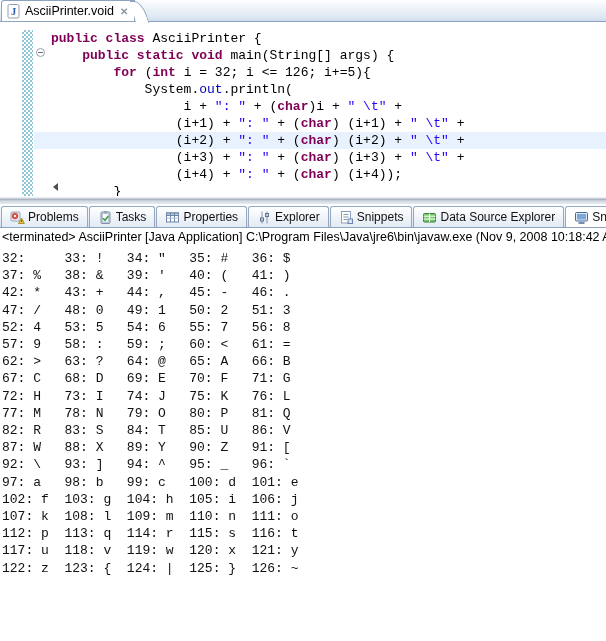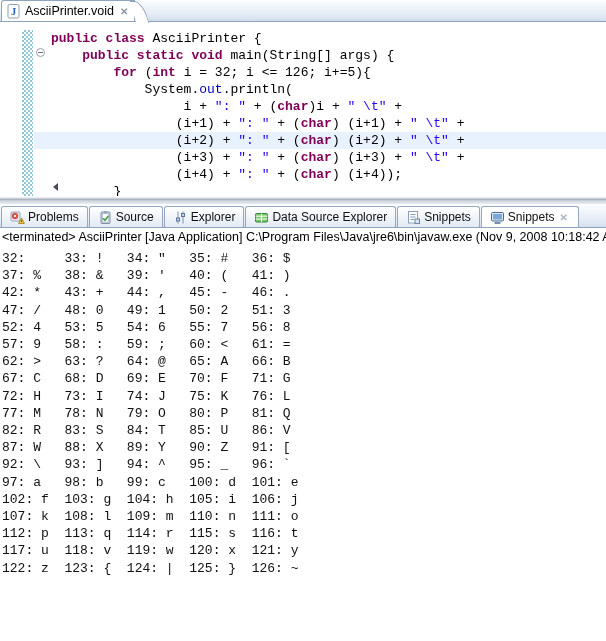--- a/index.html
+++ b/index.html
@@ -163,59 +163,71 @@
 
     <div class="vtab">
       <span class="vicon">
         <svg width="15" height="15" viewBox="0 0 15 15">
           <rect x="3" y="2" width="9" height="11.5" rx="1" fill="#cfd8e6" stroke="#7f8fa8"></rect>
           <rect x="4.5" y="3.8" width="6" height="8.2" fill="#fff" stroke="#aab6c6" stroke-width="0.7"></rect>
           <rect x="6" y="1" width="3" height="2.2" rx="0.6" fill="#8fa0b8"></rect>
           <path d="M5 8.2 l2 2 l3.3 -4.2" stroke="#3f9e3f" stroke-width="1.6" fill="none"></path>
         </svg>
       </span>
-      <span>Source</span>
-    </div>
-
+      <span>Tasks</span>
+    </div>
+
+    <div class="vtab">
+      <span class="vicon">
+        <svg width="15" height="15" viewBox="0 0 15 15">
+          <rect x="1.5" y="3" width="12" height="9" fill="#fff" stroke="#6c84a6"></rect>
+          <rect x="1.5" y="3" width="12" height="2.5" fill="#b9c9e0" stroke="#6c84a6"></rect>
+          <line x1="5.5" y1="3" x2="5.5" y2="12" stroke="#6c84a6"></line>
+          <line x1="9.5" y1="3" x2="9.5" y2="12" stroke="#6c84a6"></line>
+          <line x1="1.5" y1="8.2" x2="13.5" y2="8.2" stroke="#aebfd6"></line>
+        </svg>
+      </span>
+      <span>Properties</span>
+    </div>
 
     <div class="vtab">
       <span class="vicon">
         <svg width="15" height="15" viewBox="0 0 15 15">
           <line x1="5" y1="1.5" x2="5" y2="13.5" stroke="#8094ae"></line>
           <line x1="10" y1="1.5" x2="10" y2="13.5" stroke="#8094ae"></line>
           <rect x="3.5" y="8" width="3" height="3" fill="#c8d4e4" stroke="#5c7496"></rect>
           <rect x="8.5" y="3.5" width="3" height="3" fill="#c8d4e4" stroke="#5c7496"></rect>
         </svg>
       </span>
       <span>Explorer</span>
-    </div>
-
-    <div class="vtab">
-      <span class="vicon">
-        <svg width="15" height="15" viewBox="0 0 15 15">
-          <rect x="1.5" y="3.5" width="12" height="8.5" rx="1" fill="#79c96d" stroke="#35803a"></rect>
-          <line x1="1.5" y1="6.2" x2="13.5" y2="6.2" stroke="#fff"></line>
-          <line x1="1.5" y1="9" x2="13.5" y2="9" stroke="#fff"></line>
-          <line x1="7.5" y1="3.5" x2="7.5" y2="12" stroke="#fff"></line>
-        </svg>
-      </span>
-      <span>Data Source Explorer</span>
     </div>
 
     <div class="vtab">
       <span class="vicon">
         <svg width="15" height="15" viewBox="0 0 15 15">
           <rect x="2.5" y="1.5" width="9" height="11.5" fill="#fffef6" stroke="#8ba0bc"></rect>
           <line x1="4.5" y1="4.5" x2="9.5" y2="4.5" stroke="#7d9dc9"></line>
           <line x1="4.5" y1="7" x2="9.5" y2="7" stroke="#7d9dc9"></line>
           <line x1="4.5" y1="9.5" x2="8" y2="9.5" stroke="#7d9dc9"></line>
           <rect x="9" y="9" width="4.5" height="4.5" fill="#d8e4f2" stroke="#6a86ad"></rect>
         </svg>
       </span>
       <span>Snippets</span>
+    </div>
+
+    <div class="vtab">
+      <span class="vicon">
+        <svg width="15" height="15" viewBox="0 0 15 15">
+          <rect x="1.5" y="3.5" width="12" height="8.5" rx="1" fill="#79c96d" stroke="#35803a"></rect>
+          <line x1="1.5" y1="6.2" x2="13.5" y2="6.2" stroke="#fff"></line>
+          <line x1="1.5" y1="9" x2="13.5" y2="9" stroke="#fff"></line>
+          <line x1="7.5" y1="3.5" x2="7.5" y2="12" stroke="#fff"></line>
+        </svg>
+      </span>
+      <span>Data Source Explorer</span>
     </div>
 
     <div class="vtab active">
       <span class="vicon">
         <svg width="15" height="15" viewBox="0 0 15 15">
           <rect x="1.5" y="2.5" width="12" height="8.5" rx="1" fill="#dce9f7" stroke="#4a6a94"></rect>
           <rect x="3" y="4" width="9" height="5.5" fill="#7da7d9"></rect>
           <line x1="4.5" y1="13" x2="10.5" y2="13" stroke="#4a6a94" stroke-width="1.5"></line>
         </svg>
       </span>

